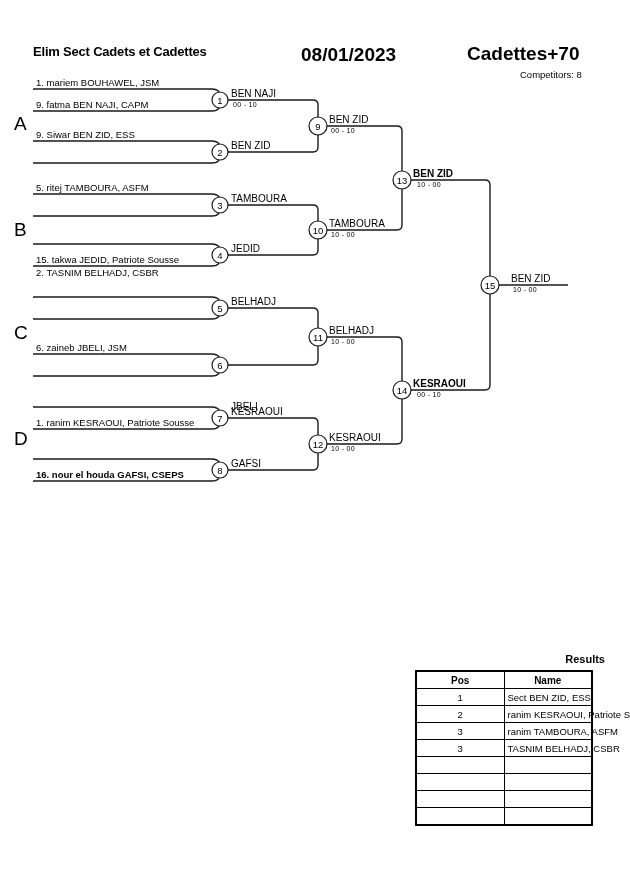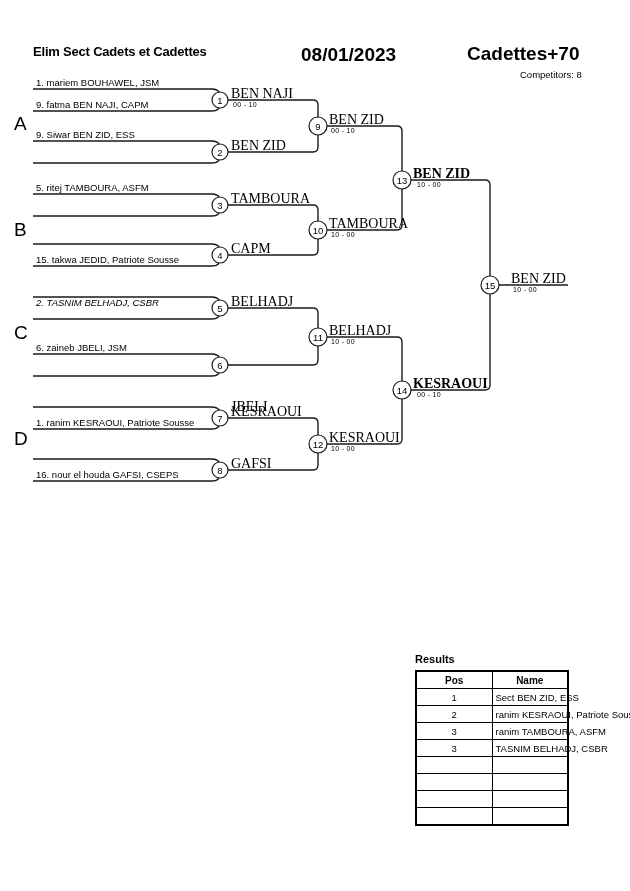--- a/index.html
+++ b/index.html
@@ -31,35 +31,35 @@
 
   
   .seedname{
     position:absolute;font-size:9.5px;white-space:nowrap;line-height:11px;
   }
   .grp-letter{
     position:absolute;font-size:19px;font-weight:normal;
     font-family:"Liberation Sans","DejaVu Sans",sans-serif;
   }
   .mwin{
-    position:absolute;font-size:14px;white-space:nowrap;line-height:11px;font-family:Liberation Serif, serif;
+    position:absolute;font-size:10px;white-space:nowrap;line-height:11px;
   }
   .mwin.bold{font-weight:bold;}
   .mscore{
     position:absolute;font-size:7px;white-space:nowrap;letter-spacing:0.3px;
   }
 
   
   #results-wrap{position:absolute;left:415px;top:653px;width:190px;}
   .res-title{
-    text-align:left;font-size:11px;font-weight:bold;margin:0 0 5px 0;
+    text-align:right;font-size:11px;font-weight:bold;margin:0 0 5px 0;
     width:190px;
   }
   table.results{
-    border-collapse:collapse;width:154px;table-layout:fixed;
+    border-collapse:collapse;width:178px;table-layout:fixed;
     border:2px solid #000;
   }
   table.results th,table.results td{
     border:1px solid #000;height:16px;font-size:9.5px;padding:0 3px;
     overflow:visible;white-space:nowrap;
   }
   table.results th{font-weight:bold;text-align:center;font-size:10px;}
   table.results td.pos{width:34px;text-align:center;}
   table.results td.nm{text-align:left;}
 </style>
@@ -170,39 +170,39 @@
 <div class="grp-letter" style="left:14px;top:428px;">D</div>
 
 <div class="seedname" style="left:36px;top:77px;text-align:right;">1. mariem BOUHAWEL, JSM</div>
 <div class="seedname" style="left:36px;top:99px;">9. fatma BEN NAJI, CAPM</div>
 <div class="seedname" style="left:36px;top:129px;">9. Siwar BEN ZID, ESS</div>
 <div class="seedname" style="left:36px;top:151px;"></div>
 <div class="seedname" style="left:36px;top:182px;">5. ritej TAMBOURA, ASFM</div>
 <div class="seedname" style="left:36px;top:204px;"></div>
 <div class="seedname" style="left:36px;top:232px;"></div>
 <div class="seedname" style="left:36px;top:254px;">15. takwa JEDID, Patriote Sousse</div>
-<div class="seedname" style="left:36px;top:297px;font-style:italic;">2. TASNIM BELHADJ, CSBR</div>
+<div class="seedname" style="left:36px;top:267px;">2. TASNIM BELHADJ, CSBR</div>
 <div class="seedname" style="left:36px;top:307px;"></div>
 <div class="seedname" style="left:36px;top:342px;">6. zaineb JBELI, JSM</div>
 <div class="seedname" style="left:36px;top:364px;"></div>
 <div class="seedname" style="left:36px;top:395px;"></div>
 <div class="seedname" style="left:36px;top:417px;">1. ranim KESRAOUI, Patriote Sousse</div>
 <div class="seedname" style="left:36px;top:447px;"></div>
-<div class="seedname" style="left:36px;top:469px;">16. nour el houda GAFSI, CSEPS</div>
+<div class="seedname" style="left:36px;top:469px;font-weight:bold;">16. nour el houda GAFSI, CSEPS</div>
 
 <div class="mwin" style="left:231px;top:88px;">BEN NAJI</div>
 <div class="mscore" style="left:233px;top:101px;">00 - 10</div>
 
 <div class="mwin" style="left:231px;top:140px;">BEN ZID</div>
 <div class="mscore" style="left:233px;top:153px;"></div>
 
 <div class="mwin" style="left:231px;top:193px;">TAMBOURA</div>
 <div class="mscore" style="left:233px;top:206px;"></div>
 
-<div class="mwin" style="left:231px;top:243px;">CAPM</div>
+<div class="mwin" style="left:231px;top:243px;">JEDID</div>
 <div class="mscore" style="left:233px;top:256px;"></div>
 
 <div class="mwin" style="left:231px;top:296px;">BELHADJ</div>
 <div class="mscore" style="left:233px;top:309px;"></div>
 
 <div class="mwin" style="left:231px;top:358px;margin-top:43px;">JBELI</div>
 <div class="mscore" style="left:233px;top:366px;"></div>
 
 <div class="mwin" style="left:231px;top:406px;">KESRAOUI</div>
 <div class="mscore" style="left:233px;top:419px;"></div>

